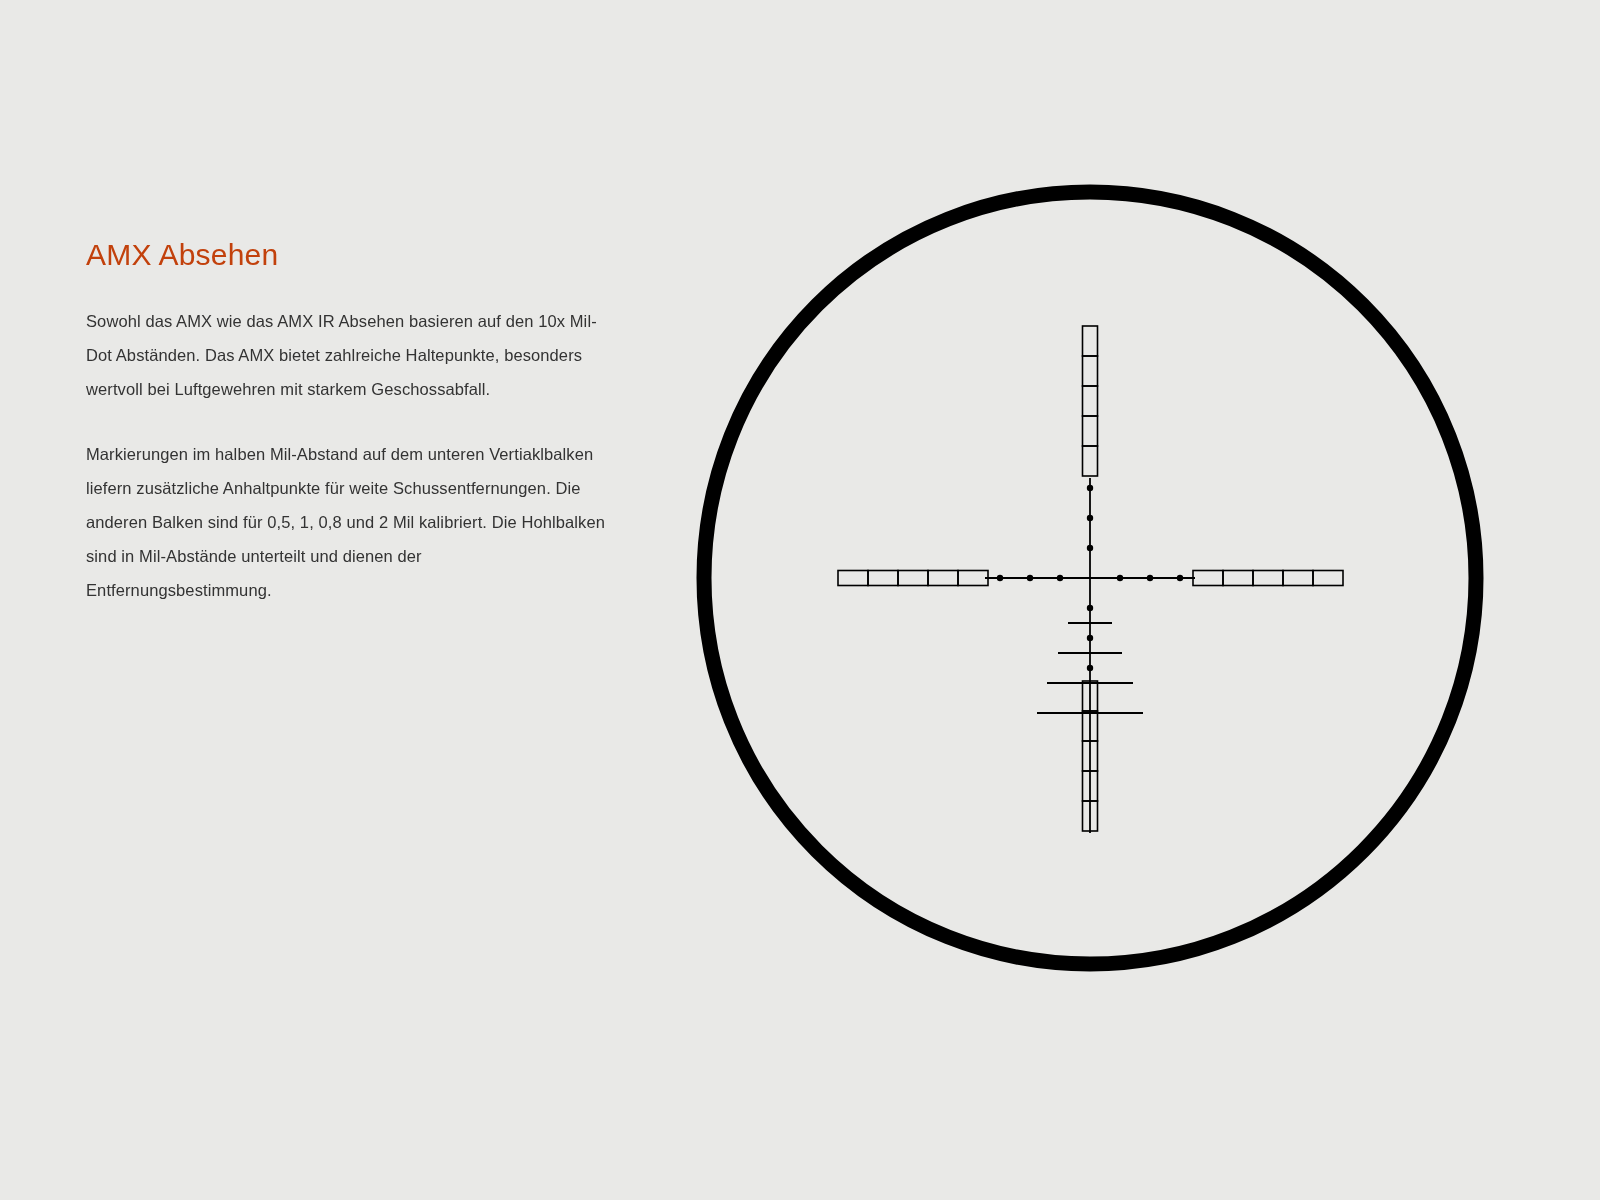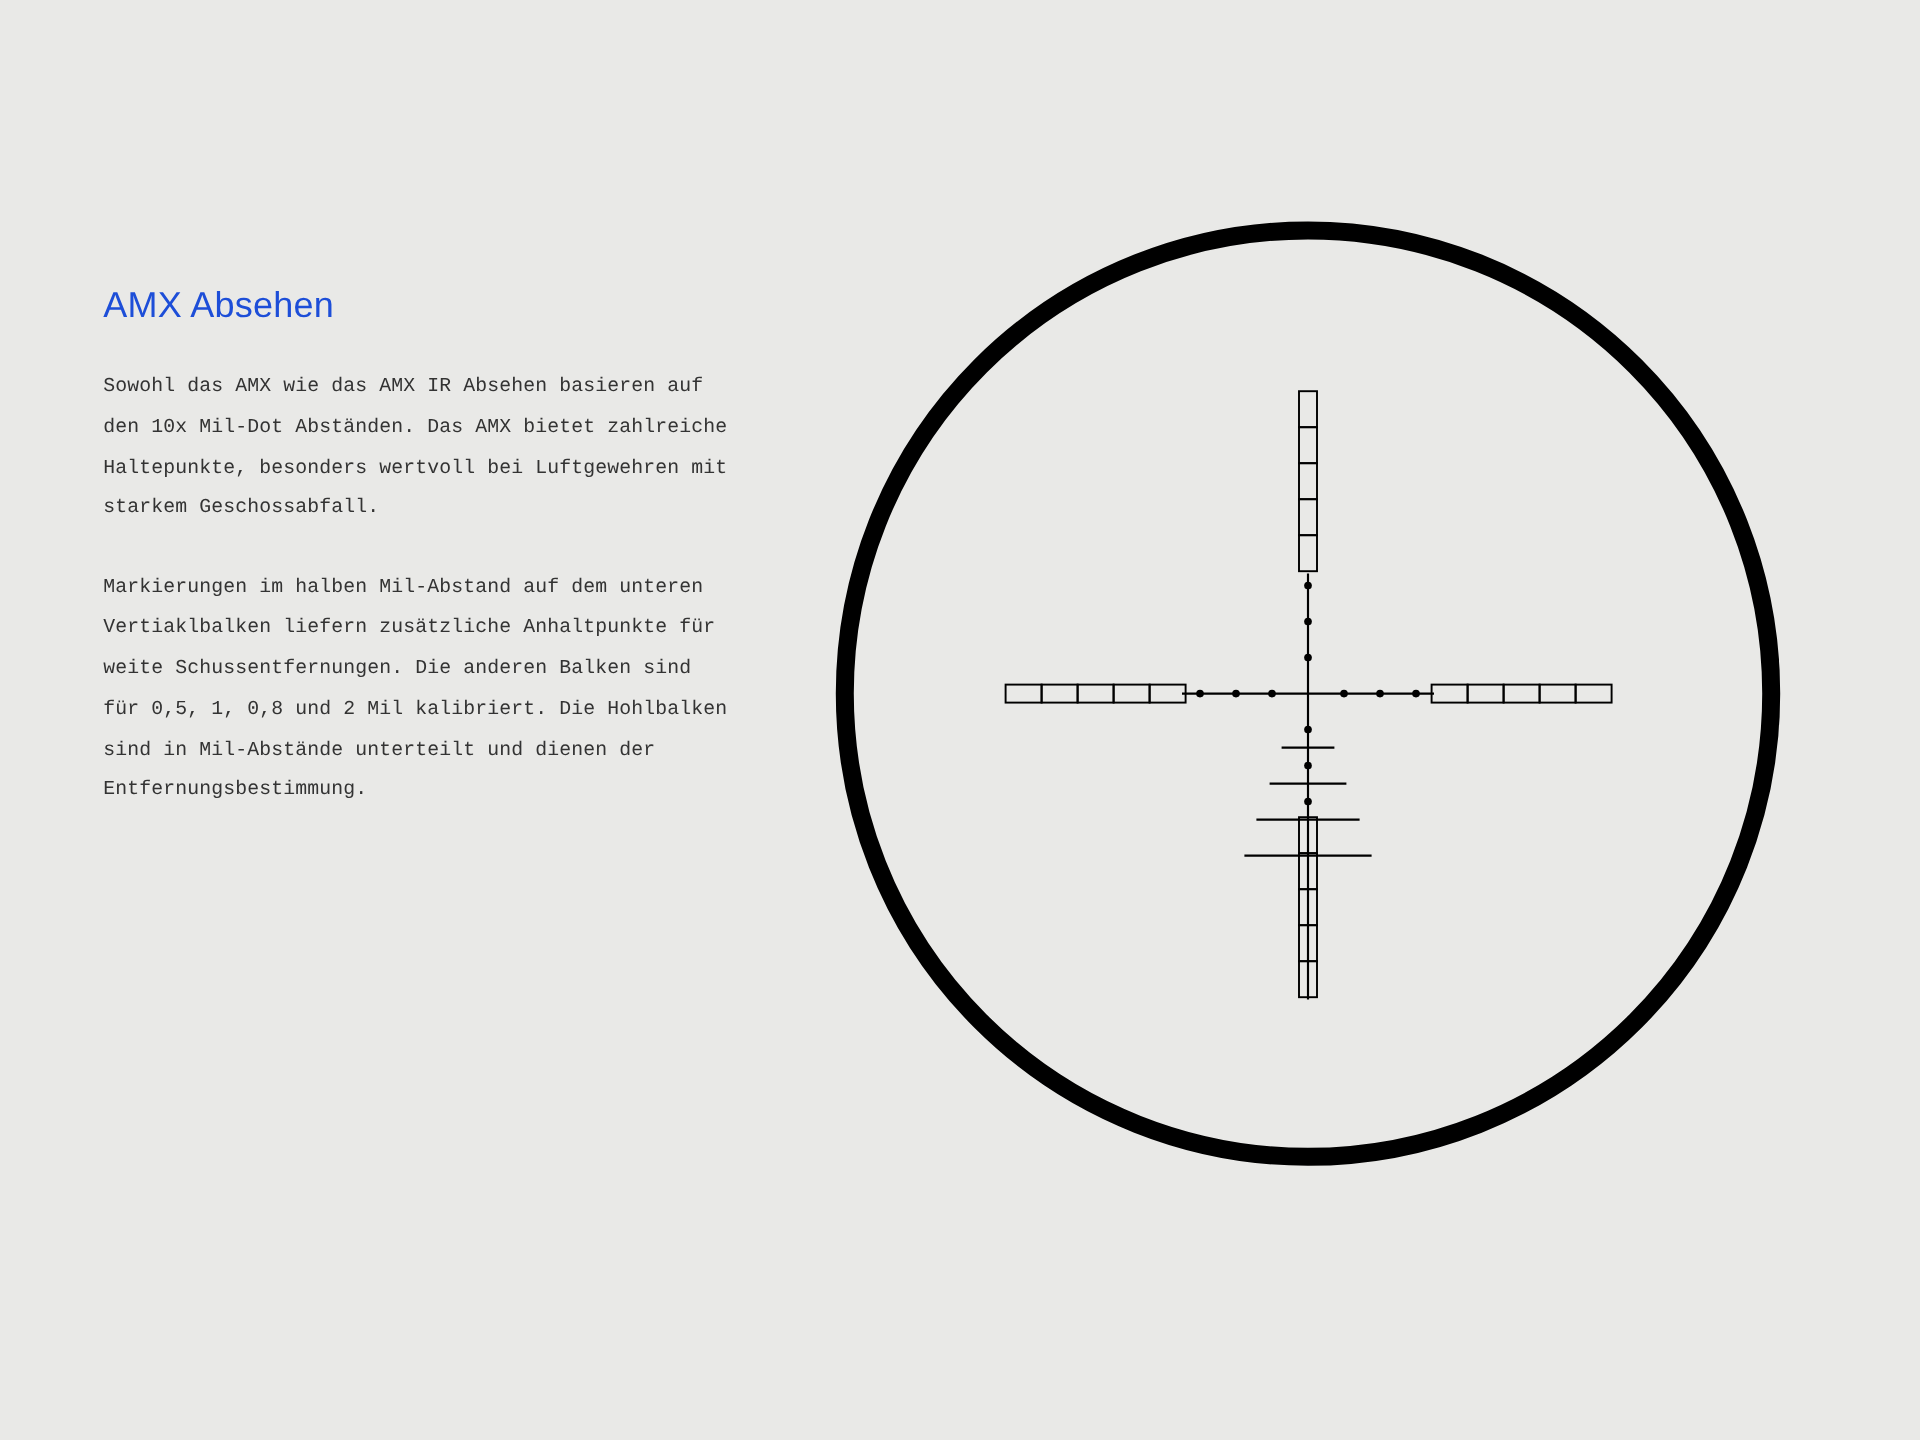--- a/index.html
+++ b/index.html
@@ -21,31 +21,30 @@
   #text-panel {
     position: absolute;
     left: 86px;
     top: 238px;
     width: 540px;
   }
   #page-title {
     font-size: 30px;
     font-weight: 400;
     letter-spacing: 0.2px;
-    color: #1d4ed8;
+    color: #c2410c;
     margin: 0 0 34px 0;
     line-height: 1.1;
   }
   .body-paragraph {
     font-size: 16.5px;
     line-height: 2.05;
     color: #333333;
     margin: 0 16px 32px 0;
     letter-spacing: 0.1px;
-    font-family: Liberation Mono, monospace;
   }
   .body-paragraph:last-child { margin-bottom: 0; }
 
   
   #reticle-figure {
     position: absolute;
     left: 690px;
     top: 178px;
     width: 800px;
     height: 800px;

